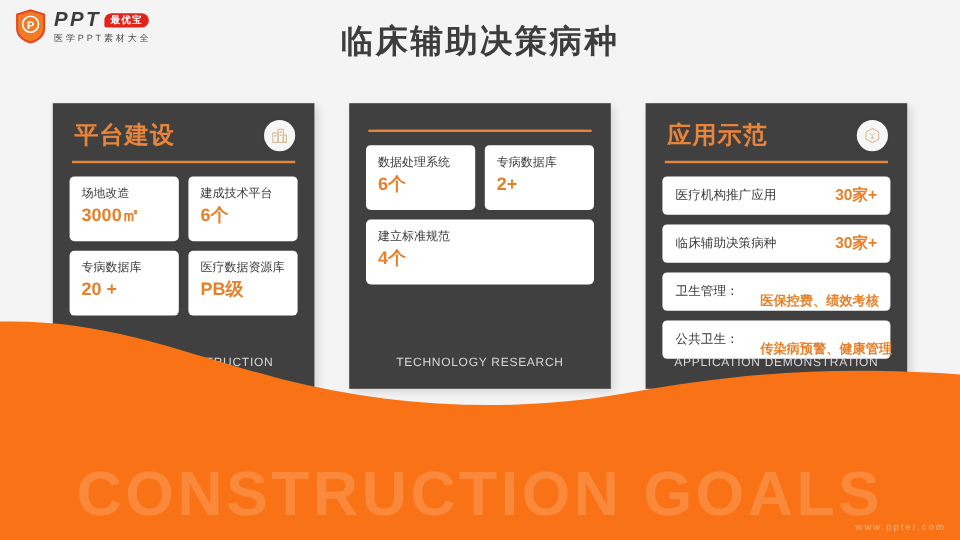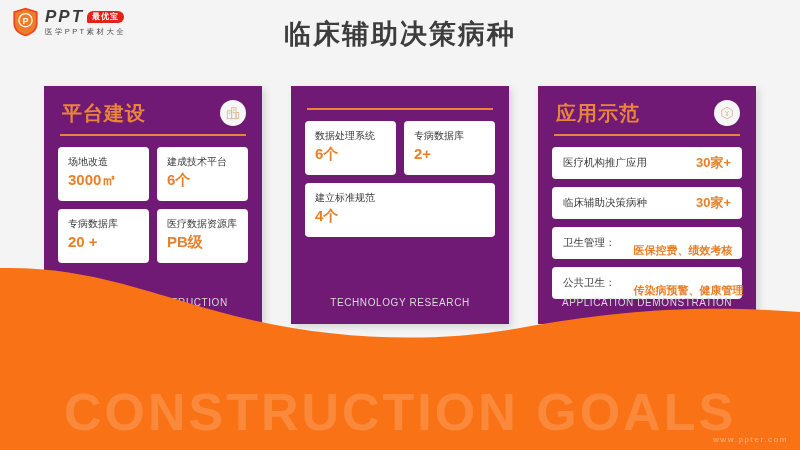--- a/index.html
+++ b/index.html
@@ -119,21 +119,21 @@
     top: 86px;
     width: 712px;
     display: flex;
     justify-content: space-between;
     z-index: 2;
   }
   .card {
     position: relative;
     width: 218px;
     height: 238px;
-    background: #701a75;
+    background: #404040;
     box-shadow: 3px 3px 7px rgba(0,0,0,0.13);
     padding: 14px 14px 0 14px;
     box-sizing: border-box;
   }
   .card-head {
     display: flex;
     align-items: center;
     justify-content: space-between;
     padding: 0 2px 0 4px;
   }

